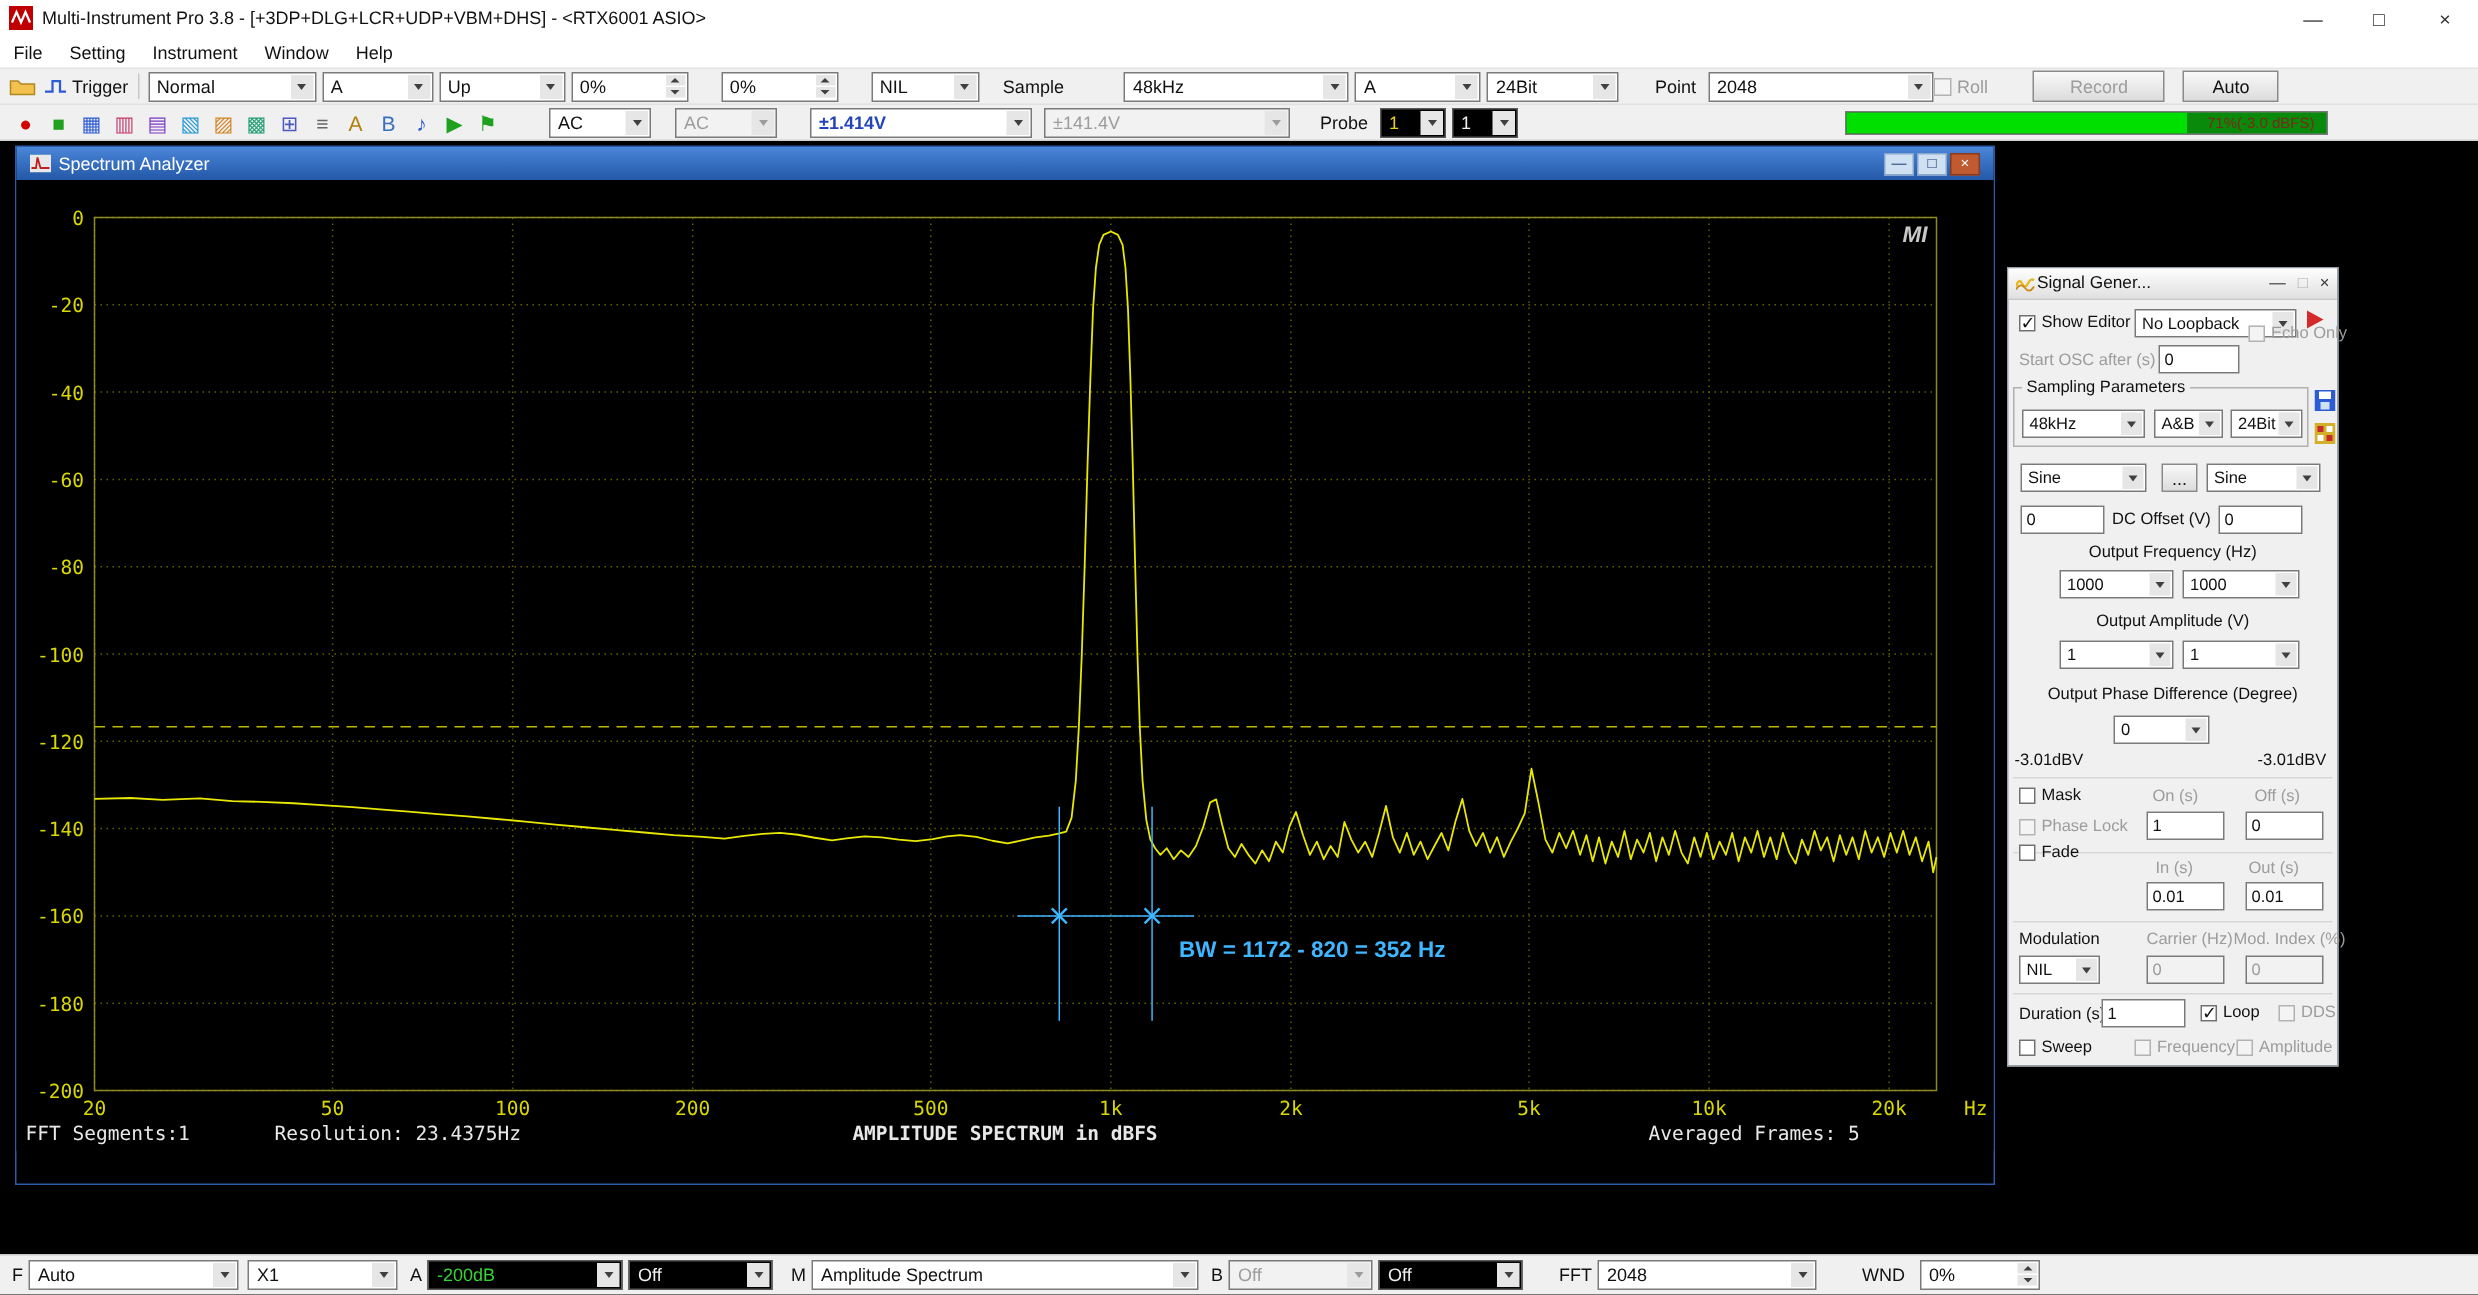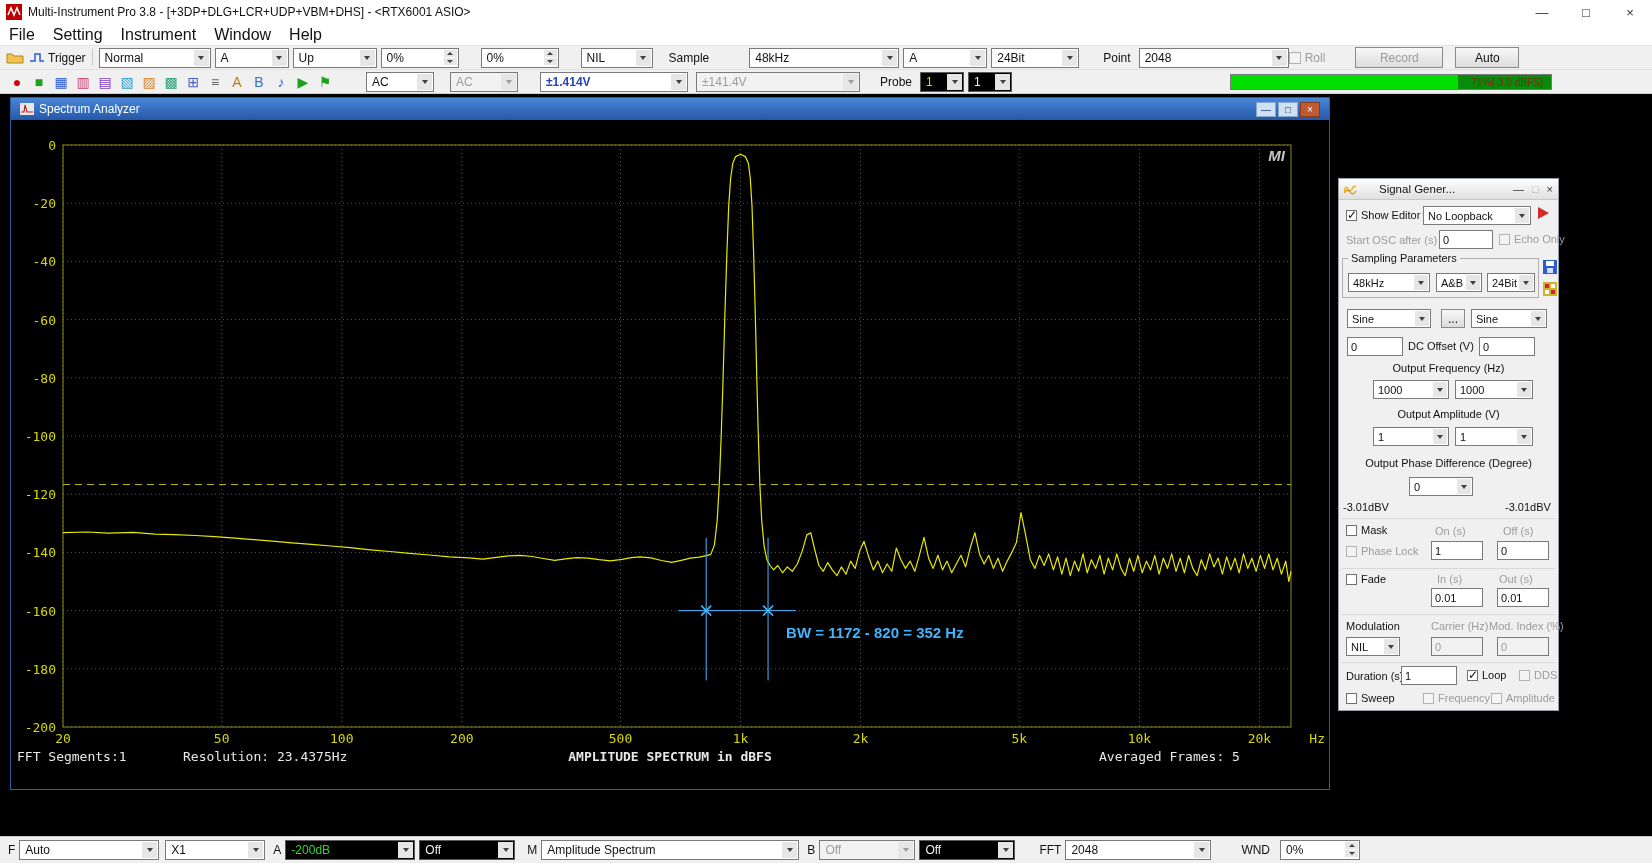--- a/index.html
+++ b/index.html
@@ -3,21 +3,21 @@
 <meta charset="utf-8">
 <style>
 *{margin:0;padding:0;box-sizing:border-box;}
 html,body{width:1652px;height:863px;overflow:hidden;background:#000;font-family:"Liberation Sans",sans-serif;}
 .app{position:absolute;left:0;top:0;width:1652px;height:863px;background:#000;border-radius:14px;}
 
 .titlebar{position:absolute;left:0;top:0;right:0;height:24px;background:#fff;display:flex;align-items:center;padding-left:6px;font-size:12px;color:#111;}
 .titlebar .title-text{margin-left:6px;white-space:nowrap;}
 .win-btns{margin-left:auto;display:flex;height:100%;}
 .wbtn{width:44px;height:100%;display:flex;align-items:center;justify-content:center;font-size:13px;color:#333;}
-.menubar{position:absolute;left:0;top:24px;right:0;height:22px;background:#fff;border-bottom:1px solid #e4e4e4;display:flex;align-items:center;font-size:16px;color:#111;}
+.menubar{position:absolute;left:0;top:24px;right:0;height:22px;background:#fff;border-bottom:1px solid #e4e4e4;display:flex;align-items:center;font-size:12px;color:#111;}
 .menu-item{padding:0 9px;height:100%;display:flex;align-items:center;}
 .tb{position:absolute;left:0;right:0;background:#f0f0f0;display:flex;align-items:center;font-size:12px;color:#111;}
 .tb1{top:46px;height:24px;border-bottom:1px solid #e0e0e0;}
 .tb2{top:70px;height:24px;border-bottom:1px solid #cfcfcf;}
 .tb-label{white-space:nowrap;}
 .vsep{width:1px;height:17px;background:#c8c8c8;margin:0 6px;}
 
 .combo{height:20px;border:1px solid #7a7a7a;background:#fff;display:flex;align-items:center;position:relative;font-size:12px;padding:0 19px 0 5px;white-space:nowrap;}
 .combo .arr{position:absolute;right:1px;top:1px;bottom:1px;width:15px;background:#e6e6e6;display:flex;align-items:center;justify-content:center;}
 .combo .arr::after{content:"";border-left:3.5px solid transparent;border-right:3.5px solid transparent;border-top:4.5px solid #404040;}
@@ -316,21 +316,21 @@
     </div>
 
     <div class="sg-win">
       <div class="sg-title">
         <span style="display:flex">
             <svg width="14" height="12">
               <path d="M0 8 Q2 2 4 6 T8 6 T12 4" stroke="#e8b820" stroke-width="1.6" fill="none"></path>
               <path d="M0 10 Q3 5 6 9 T12 8" stroke="#c88a10" stroke-width="1.2" fill="none"></path>
             </svg>
           </span>
-        <span style="margin-left:21px">Signal Gener...</span>
+        <span style="margin-left:0">Signal Gener...</span>
         <span class="sg-btns">
           <span class="sgb">—</span>
           <span class="sgb dis">□</span>
           <span class="sgb">×</span>
         </span>
       </div>
       <div class="sg-body">
         <label class="cb checked" style="left:7px;top:9px">
             <span class="bx"></span>
             <span>Show Editor</span>
@@ -338,21 +338,21 @@
         <div class="combo sm" style="left:84px;top:6px;width:108px">
             <span>No Loopback</span>
             <span class="arr"></span>
           </div>
         <span class="play" style="left:199px;top:7px"></span>
 
         <span class="lab dis" style="left:7px;top:34px">Start OSC after (s)</span>
         <div class="inp" style="left:100px;top:30px;width:54px">
             <span>0</span>
           </div>
-        <label class="cb dis" style="left:160px;top:33px">
+        <label class="cb dis" style="left:160px;top:16px">
             <span class="bx"></span>
             <span>Echo Only</span>
           </label>
 
         <div class="grp" style="left:3px;top:58px;width:197px;height:40px">
           <span class="gl">Sampling Parameters</span>
         </div>
         <div class="combo sm" style="left:9px;top:73px;width:82px">
             <span>48kHz</span>
             <span class="arr"></span>
@@ -447,21 +447,21 @@
             <span>Phase Lock</span>
           </label>
         <div class="inp" style="left:92px;top:341px;width:52px">
             <span>1</span>
           </div>
         <div class="inp" style="left:158px;top:341px;width:52px">
             <span>0</span>
           </div>
 
         <span class="sep" style="top:368px"></span>
-        <label class="cb" style="left:7px;top:373px">
+        <label class="cb" style="left:7px;top:362px">
             <span class="bx"></span>
             <span>Fade</span>
           </label>
         <span class="lab dis" style="left:98px;top:373px">In (s)</span>
         <span class="lab dis" style="left:160px;top:373px">Out (s)</span>
         <div class="inp" style="left:92px;top:388px;width:52px">
             <span>0.01</span>
           </div>
         <div class="inp" style="left:158px;top:388px;width:52px">
             <span>0.01</span>

